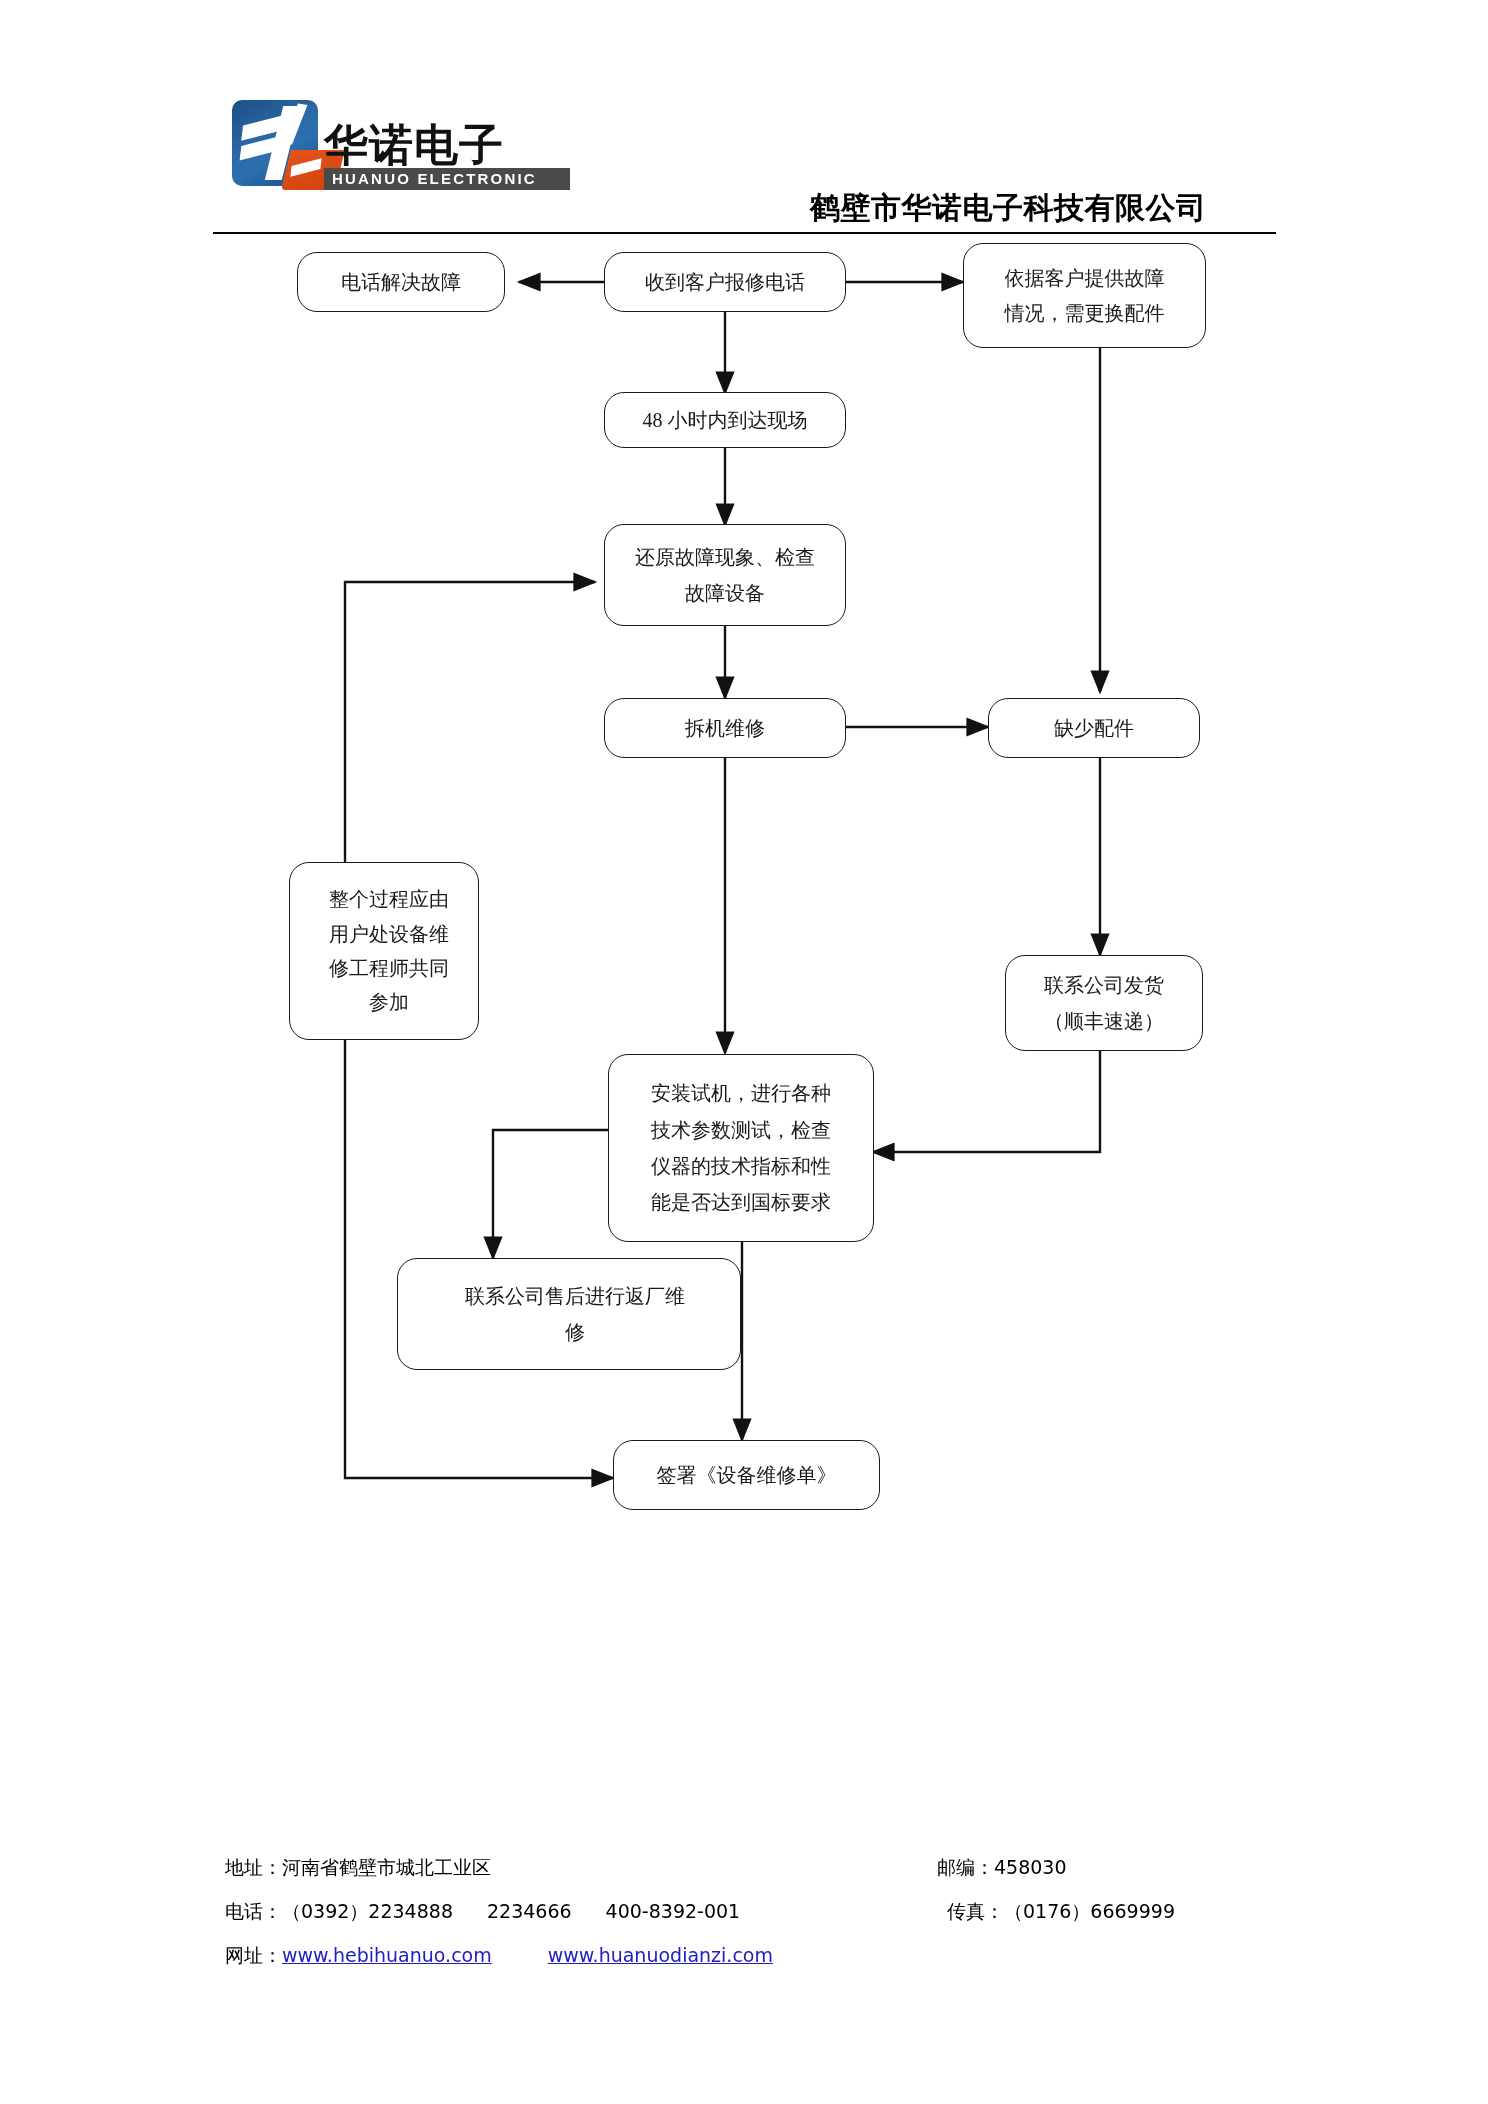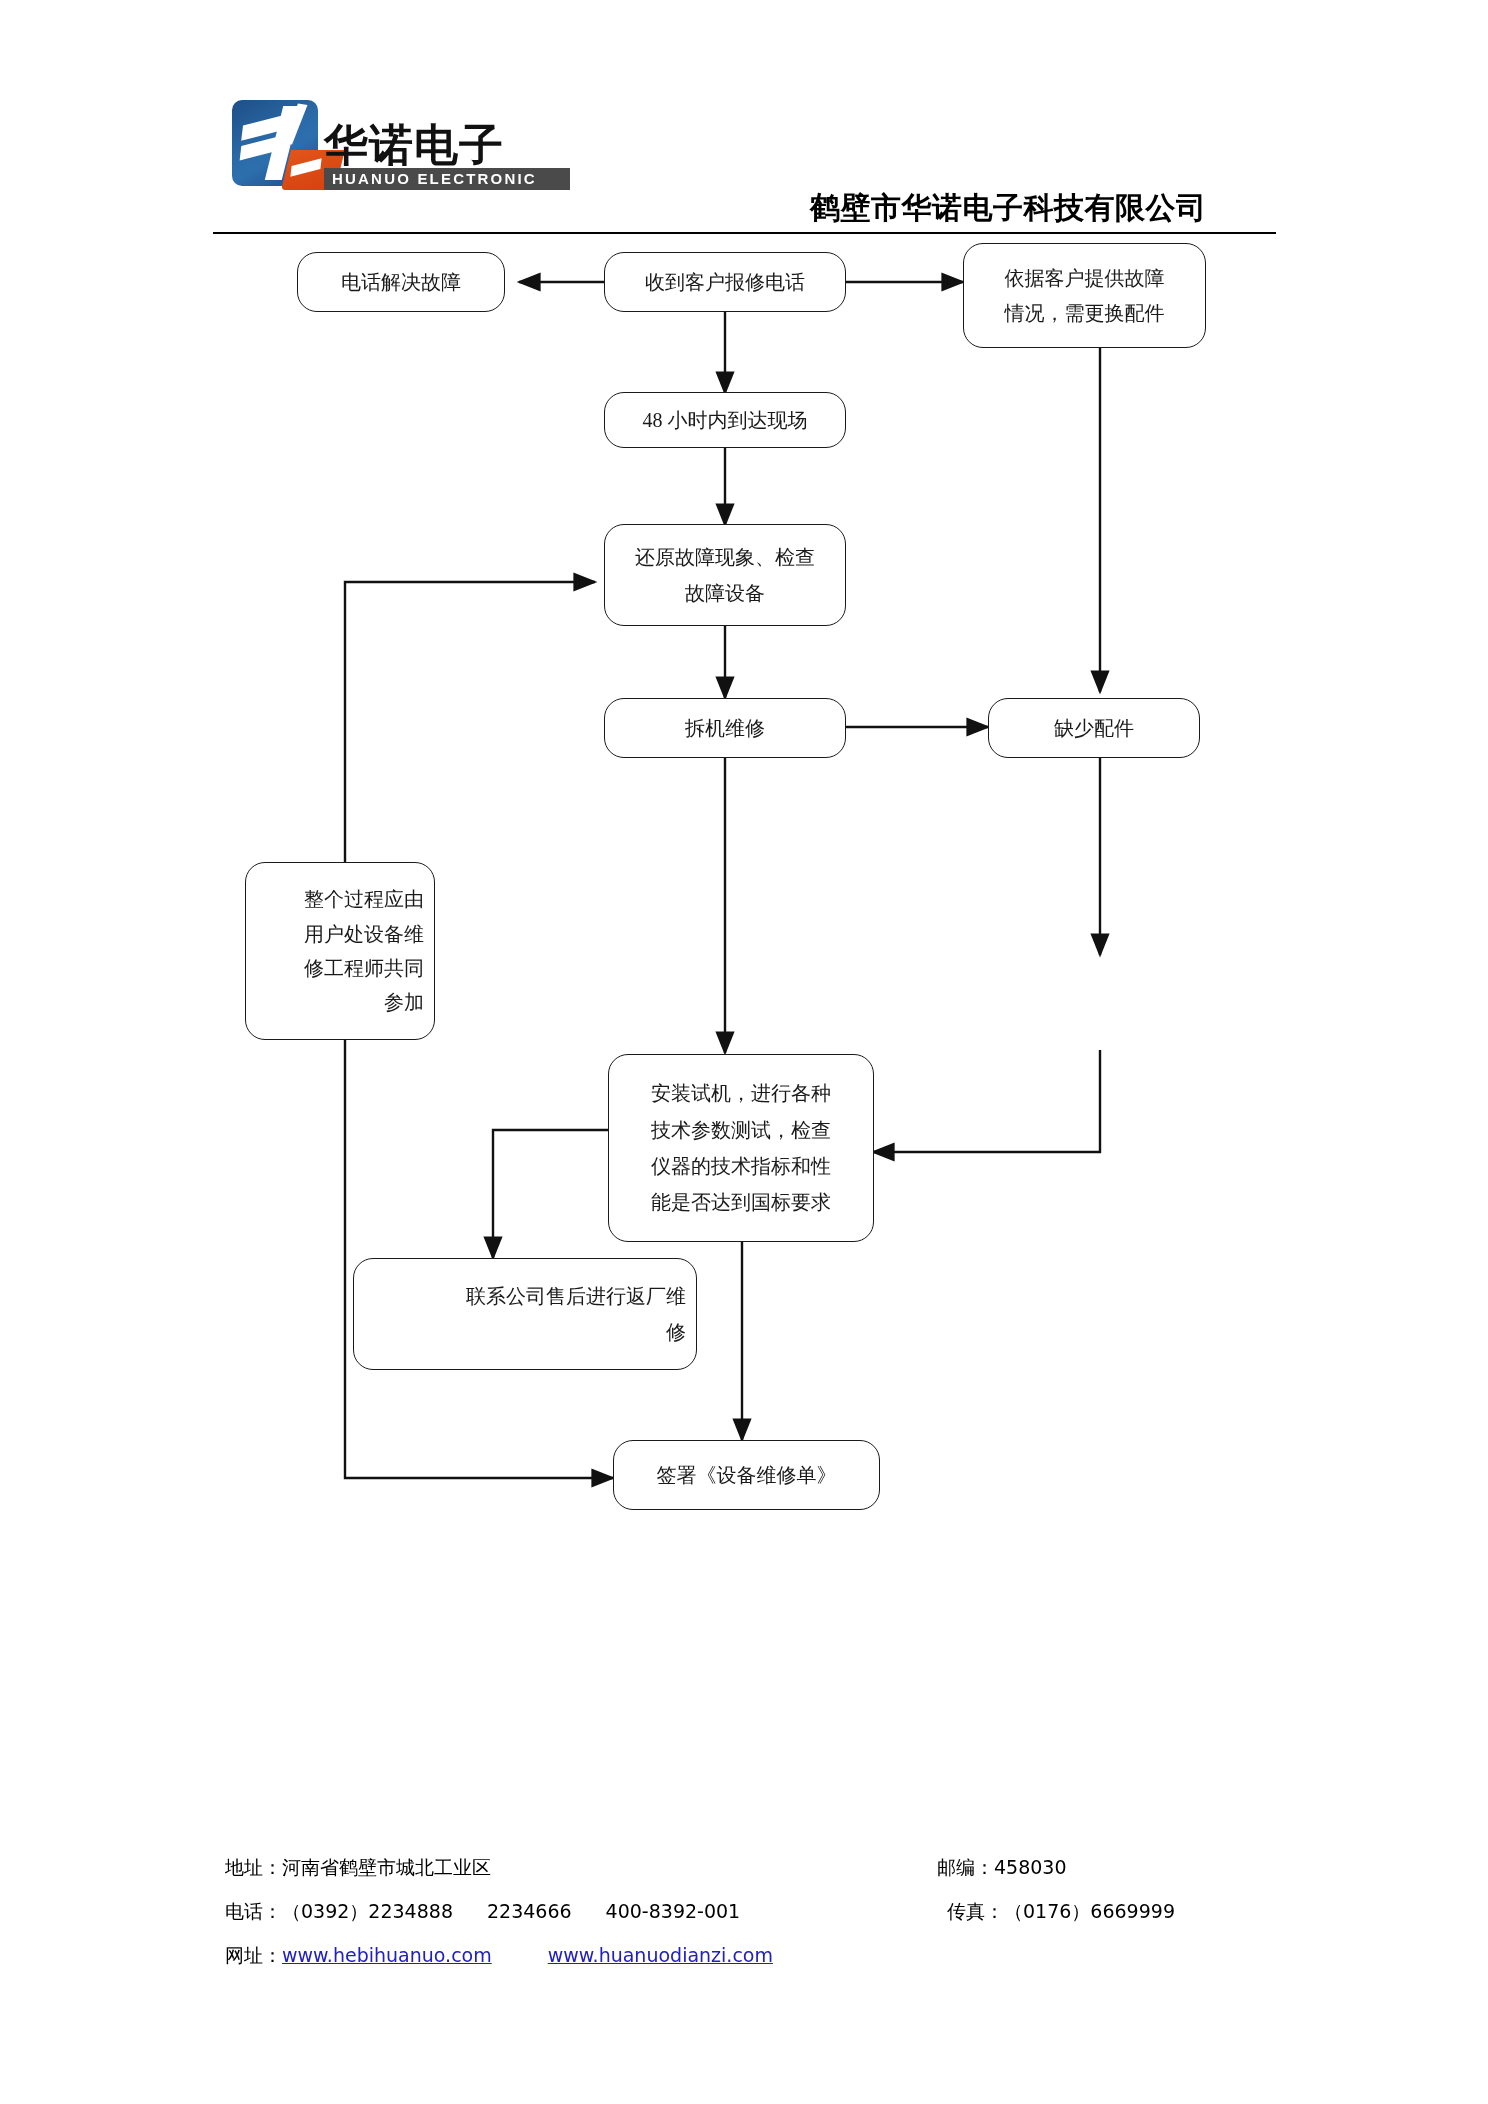--- a/index.html
+++ b/index.html
@@ -162,21 +162,22 @@
     justify-content: center;
     text-align: center;
     font-family: "Liberation Serif", "DejaVu Serif", serif;
     font-size: 20px;
     line-height: 1.85;
     color: #1a1a1a;
     padding: 4px 10px;
   }
   .node.left-align {
     justify-content: flex-start;
-    text-align: right;
+    text-align: center;
+    margin-left: 44px;
   }
   .node .txt { width: 100%; }
 
   svg.edges {
     position: absolute;
     left: 0;
     top: 0;
     width: 1488px;
     height: 2104px;
     pointer-events: none;
@@ -314,20 +315,26 @@
 
     <div class="node left-align" style="left:245px; top:862px; width:190px; height:178px; padding-left:20px; line-height:1.72;">
       <span class="txt">
         <span>整个过程应由</span><br>
         <span>用户处设备维</span><br>
         <span>修工程师共同</span><br>
         <span>参加</span>
       </span>
     </div>
 
+    <div class="node" style="left:1005px; top:955px; width:198px; height:96px; line-height:1.8;">
+      <span class="txt">
+        <span>联系公司发货</span><br>
+        <span>（顺丰速递）</span>
+      </span>
+    </div>
 
     <div class="node" style="left:608px; top:1054px; width:266px; height:188px; line-height:1.82;">
       <span class="txt">
         <span>安装试机，进行各种</span><br>
         <span>技术参数测试，检查</span><br>
         <span>仪器的技术指标和性</span><br>
         <span>能是否达到国标要求</span>
       </span>
     </div>
 

